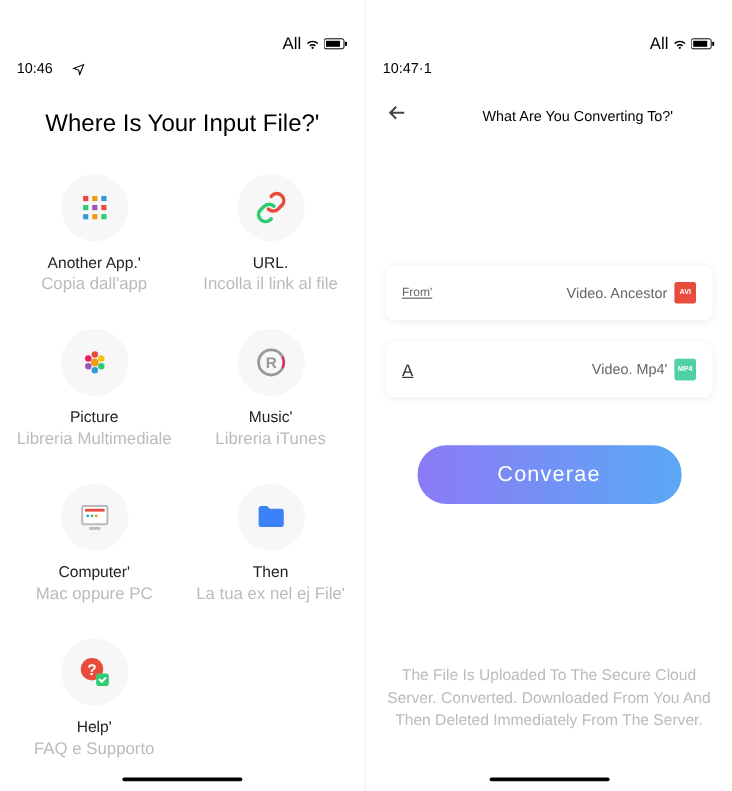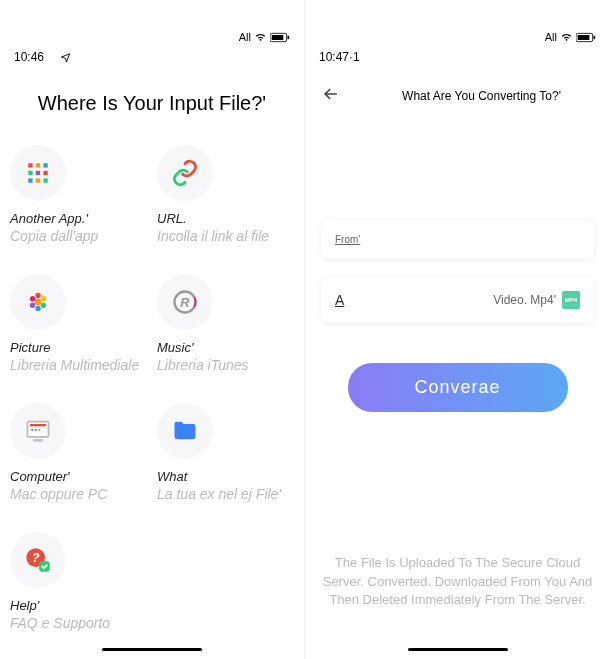--- a/index.html
+++ b/index.html
@@ -2,28 +2,28 @@
 <html><head>
 <meta charset="utf-8">
 <style>
 * { margin: 0; padding: 0; box-sizing: border-box; }
 body { font-family: -apple-system, BlinkMacSystemFont, "Segoe UI", sans-serif; background: #fff; }
 .container { display: flex; width: 610px; height: 659px; }
 .screen { width: 305px; height: 659px; background: #fff; position: relative; }
 .screen-left { border-right: 1px solid #eee; }
 .status-bar { display: flex; justify-content: space-between; align-items: center; padding: 8px 14px; font-size: 12px; font-weight: 500; }
 .status-left { display: flex; align-items: center; gap: 16px; margin-top: 42px; }
-.status-right { display: flex; align-items: flex-end; gap: 3px; font-size: 11px; }
+.status-right { display: flex; align-items: center; gap: 3px; font-size: 14px; }
 .status-right svg { vertical-align: middle; }
 .title-bar { display: flex; align-items: center; padding: 12px 16px; }
 .back-arrow { margin-right: 28px; }
 .title { font-size: 12px; font-weight: 400; text-align: center; flex: 1; }
 .title-center { text-align: center; font-size: 20px; padding: 20px 0 10px; }
 .grid { display: grid; grid-template-columns: 1fr 1fr; gap: 30px 10px; padding: 20px 10px; }
-.grid-item { display: flex; flex-direction: column; align-items: flex-start; text-align: center; font-style: italic; }
+.grid-item { display: flex; flex-direction: column; align-items: center; text-align: center; }
 .icon-circle { width: 56px; height: 56px; border-radius: 50%; background: #f7f7f9; display: flex; align-items: center; justify-content: center; margin-bottom: 10px; }
 .item-title { font-size: 13px; font-weight: 500; color: #222; }
 .item-subtitle { font-size: 14px; color: #bbb; margin-top: 2px; }
 .convert-list { padding: 100px 16px 20px; }
 .convert-item { background: #fff; border-radius: 8px; box-shadow: 0 1px 6px rgba(0,0,0,0.08); padding: 14px; margin-bottom: 18px; display: flex; align-items: center; justify-content: space-between; }
 .convert-from { font-size: 10px; color: #666; text-decoration: underline; }
 .convert-to { display: flex; align-items: center; gap: 6px; font-size: 12px; color: #666; }
 .file-badge { width: 18px; height: 18px; border-radius: 2px; display: inline-flex; align-items: center; justify-content: center; font-size: 6px; font-weight: bold; color: #fff; }
 .badge-avi { background: #e74c3c; }
 .badge-mp4 { background: #4fd1a5; }
@@ -131,21 +131,21 @@
         <div class="item-title">Computer'</div>
         <div class="item-subtitle">Mac oppure PC</div>
       </div>
 
       <div class="grid-item">
         <div class="icon-circle">
           <svg width="28" height="28" viewBox="0 0 24 24">
               <path d="M3 6a2 2 0 012-2h4l2 2h8a2 2 0 012 2v9a2 2 0 01-2 2H5a2 2 0 01-2-2V6z" fill="#3b82f6"></path>
             </svg>
         </div>
-        <div class="item-title">What</div>
+        <div class="item-title">Then</div>
         <div class="item-subtitle">La tua ex nel ej File'</div>
       </div>
 
 
       <div class="grid-item">
         <div class="icon-circle">
           <svg width="28" height="28" viewBox="0 0 24 24">
               <circle cx="10" cy="10" r="8" fill="#e74c3c"></circle>
               <text x="10" y="14" text-anchor="middle" font-size="11" font-weight="bold" fill="#fff">?</text>
               <rect x="13" y="13" width="9" height="9" rx="2" fill="#2ecc71"></rect>
@@ -183,20 +183,24 @@
         <svg width="20" height="20" viewBox="0 0 24 24" fill="none" stroke="#444" stroke-width="2">
             <path d="M19 12H5M11 18l-6-6 6-6"></path>
           </svg>
       </div>
       <div class="title">What Are You Converting To?'</div>
     </div>
 
     <div class="convert-list">
       <div class="convert-item">
         <span class="convert-from">From'</span>
+        <div class="convert-to">
+          <span>Video. Ancestor</span>
+          <span class="file-badge badge-avi">AVI</span>
+        </div>
       </div>
 
       <div class="convert-item">
         <span class="convert-from" style="font-size:14px;font-weight:500;color:#333">A</span>
         <div class="convert-to">
           <span>Video. Mp4'</span>
           <span class="file-badge badge-mp4">MP4</span>
         </div>
       </div>
 

